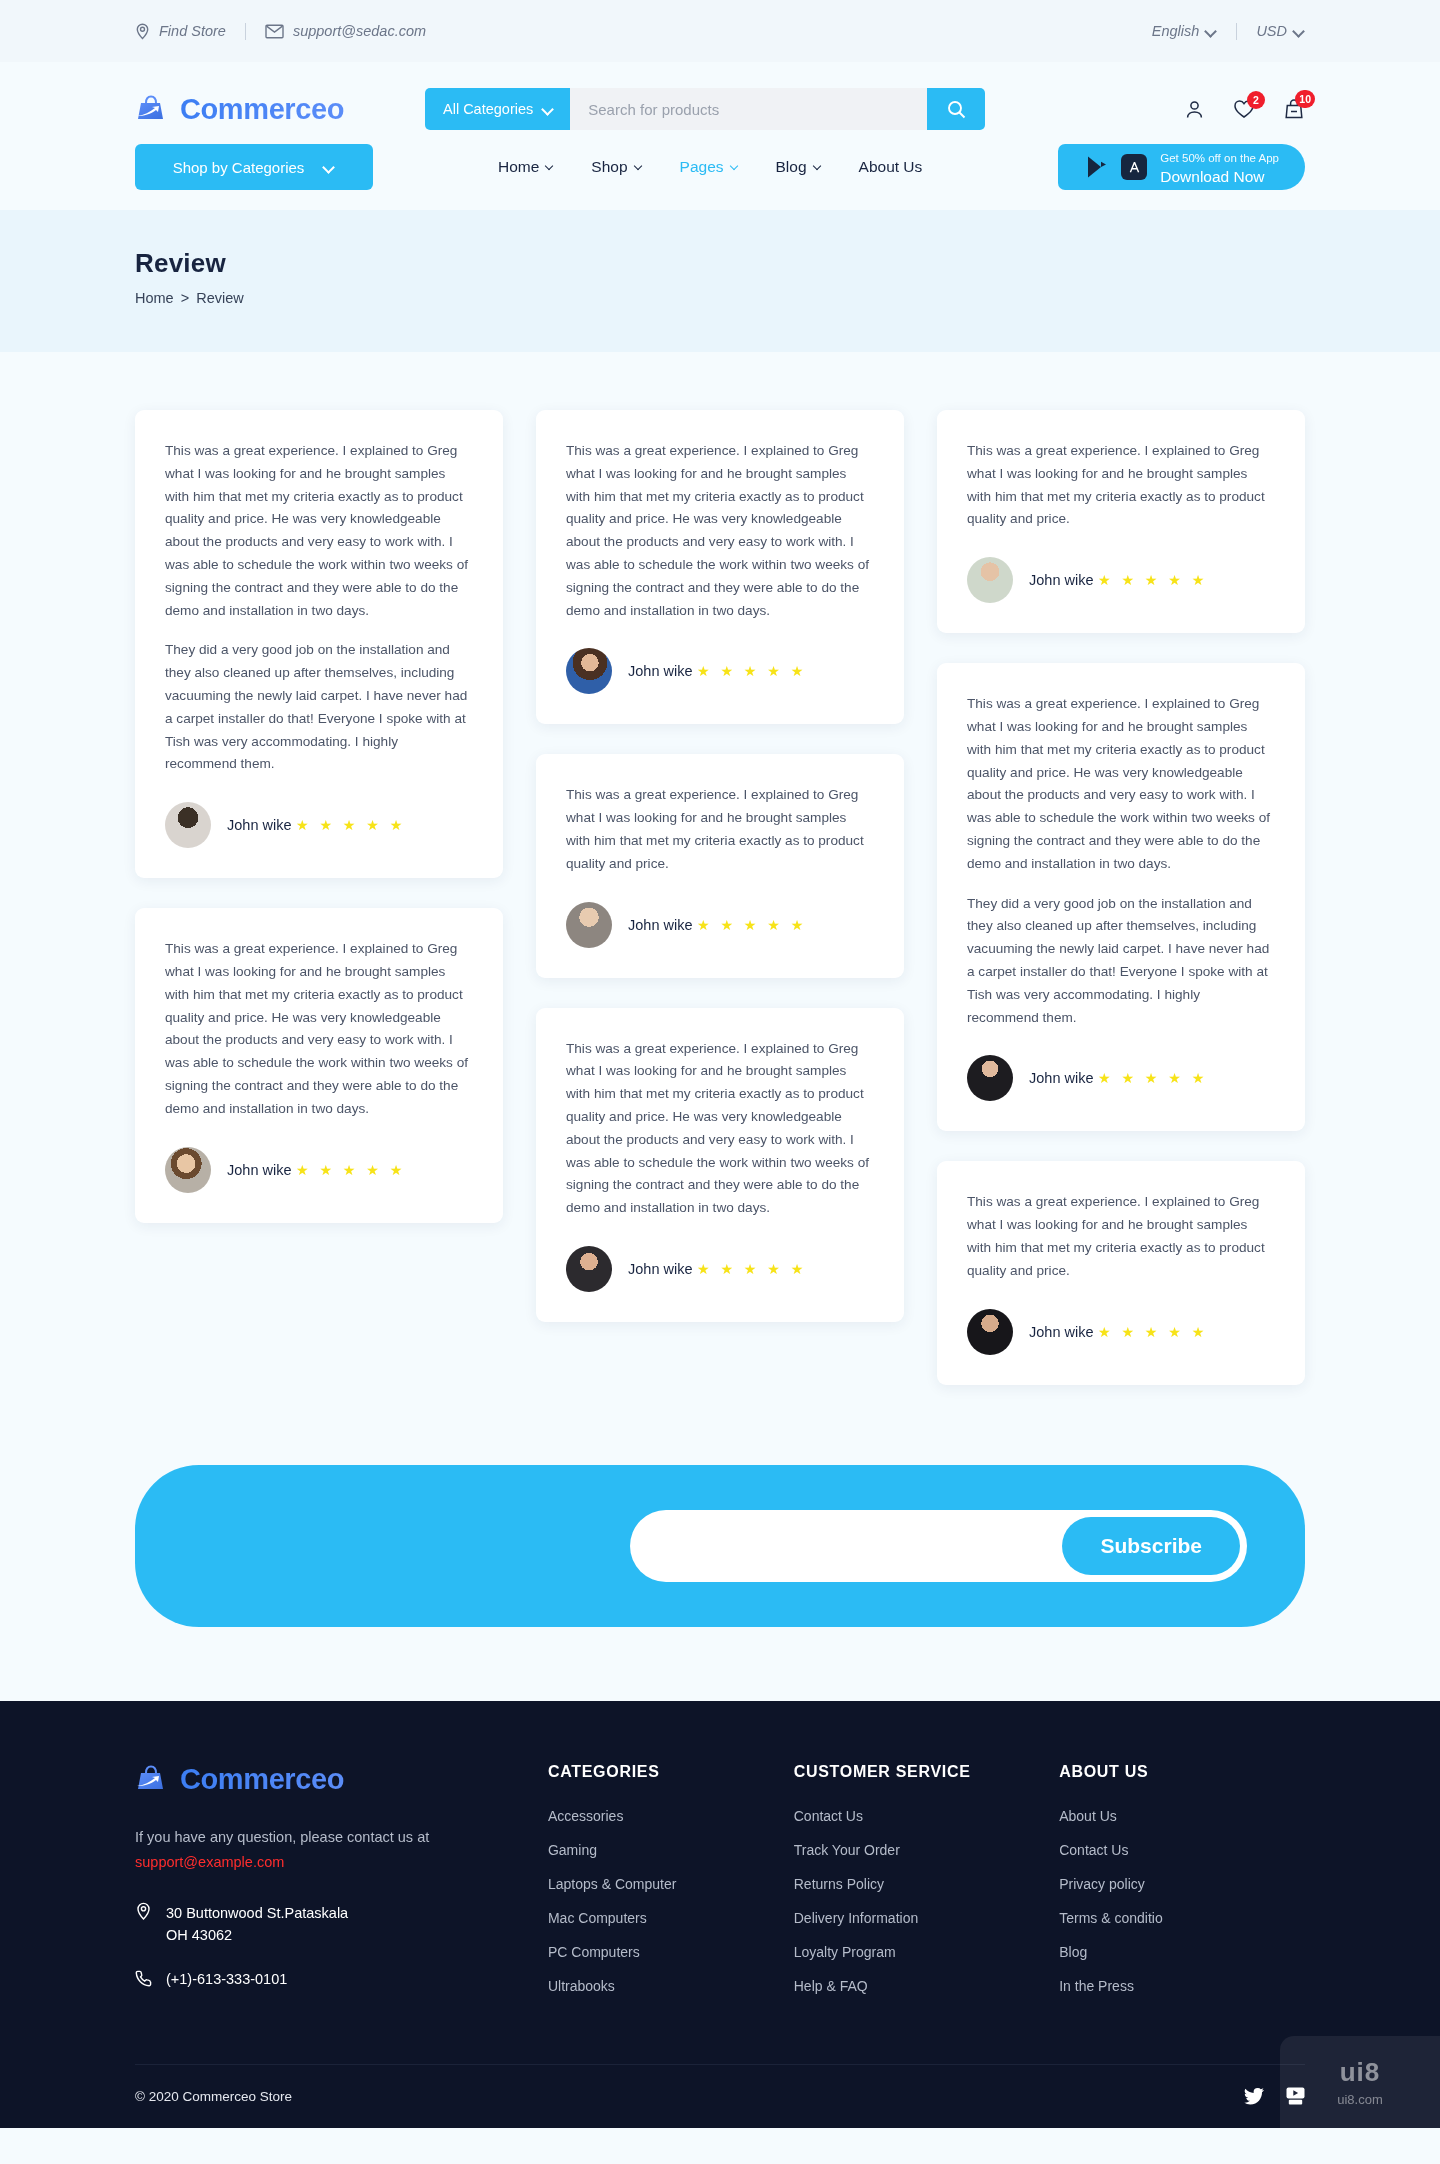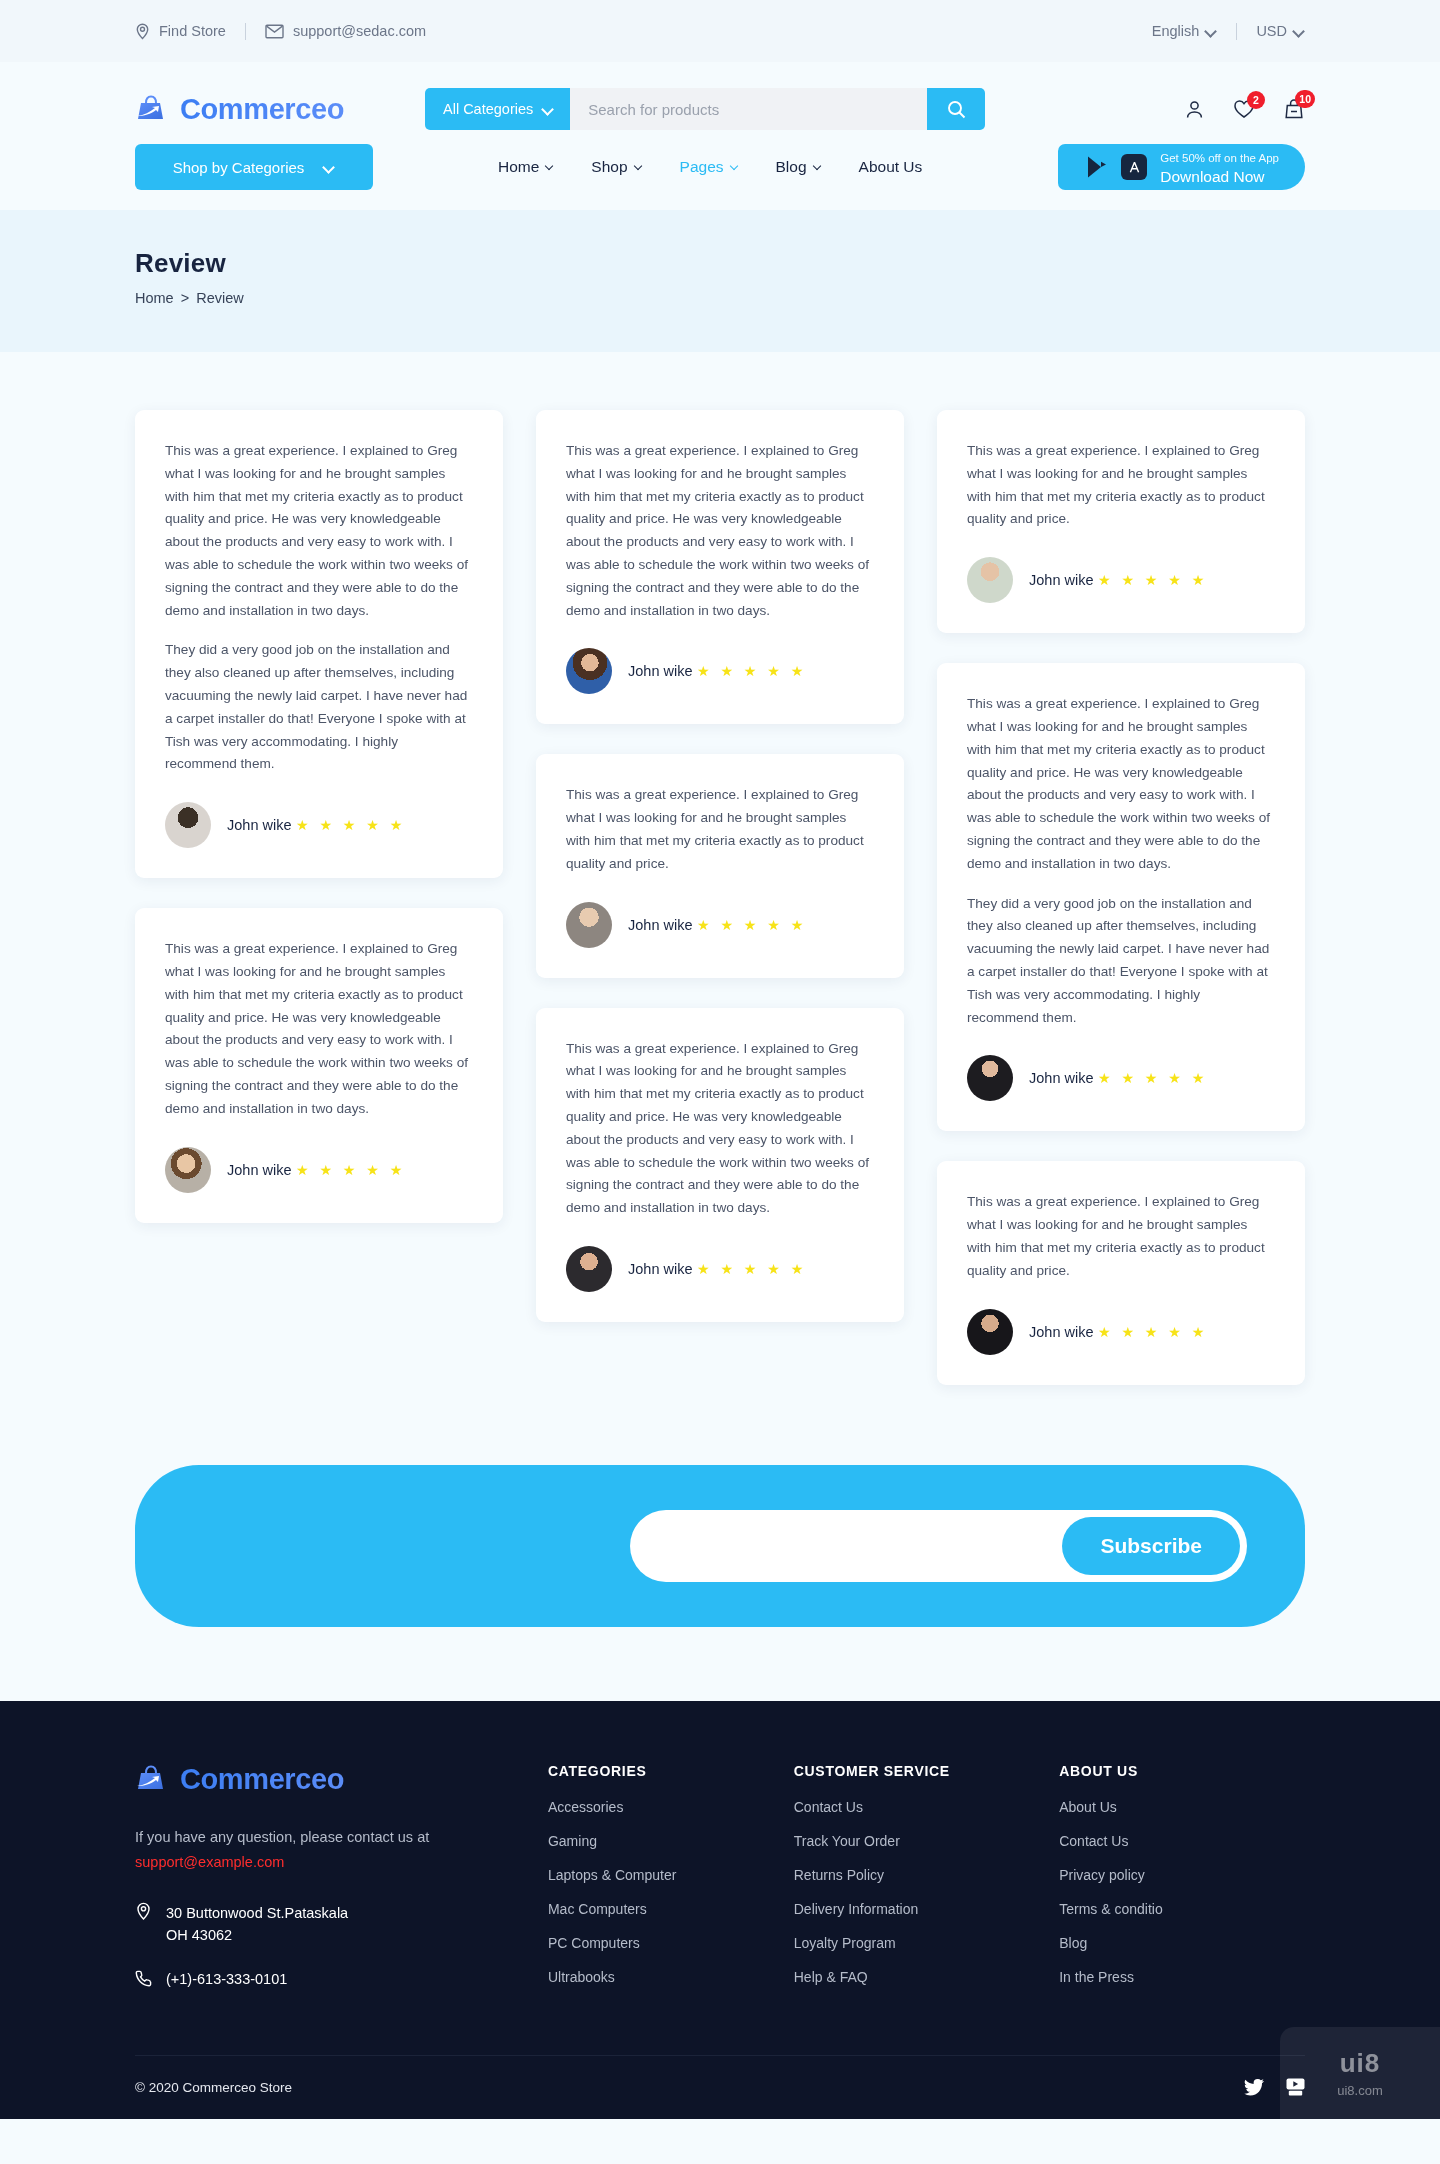--- a/index.html
+++ b/index.html
@@ -9,21 +9,21 @@
     background: #f5fbfe;
     color: #1e2a44;
     -webkit-font-smoothing: antialiased;
   }
   .wrap { width: 1440px; position: relative; overflow: hidden; }
   .container { width: 1170px; margin: 0 auto; }
 
   
   .topbar {
     height: 62px; background: #f1f7fb;
-    display: flex; align-items: center;
+    display: flex; align-items: center; font-style: italic;
   }
   .topbar .container { display: flex; align-items: center; justify-content: space-between; }
   .tb-left, .tb-right { display: flex; align-items: center; }
   .tb-item { display: flex; align-items: center; gap: 9px; color: #6c7689; font-size: 14.5px; }
   .tb-sep { width: 1px; height: 17px; background: #c9d2dd; margin: 0 19px; }
   .tb-right .tb-item { gap: 7px; cursor: pointer; }
   .chev { display:inline-block; width: 11px; height: 11px; position: relative; }
   .chev::after {
     content: ""; position: absolute; left: 0; top: 1px;
     width: 7px; height: 7px; border-right: 2px solid currentColor; border-bottom: 2px solid currentColor;
@@ -139,21 +139,21 @@
   .footer { background: #0d1428; padding: 62px 0 0; }
   .f-cols { display: flex; }
   .f-brand { width: 420px; }
   .f-brand .brand { margin-bottom: 30px; }
   .f-desc { color: #b5bcca; font-size: 14.5px; line-height: 23px; }
   .f-mail { color: #ff2d2d; font-size: 14.5px; display: block; margin-top: 2px; text-decoration: none; }
   .f-contact { margin-top: 28px; display: flex; gap: 14px; align-items: flex-start; color: #fff; font-size: 14.5px; line-height: 22px; }
   .f-contact.phone { margin-top: 22px; align-items: center; }
   .f-col { width: 250px; }
   .f-col.wide { width: 270px; }
-  .f-head { color: #fff; font-size: 14px; font-weight: bold; letter-spacing: .7px; margin-bottom: 20px; }
+  .f-head { color: #fff; font-size: 16px; font-weight: bold; letter-spacing: .7px; margin-bottom: 27px; }
   .f-link { display: block; color: #b5bcca; font-size: 14px; margin-bottom: 18px; text-decoration: none; cursor: pointer; }
   .f-bottom {
     margin-top: 52px; border-top: 1px solid #1b2339; height: 64px;
     display: flex; align-items: center;
   }
   .f-copy { color: #e4e7ee; font-size: 13.5px; }
   .socials { margin-left: auto; display: flex; align-items: center; gap: 22px; color: #fff; }
   .socials .ico { cursor: pointer; }
 
   

